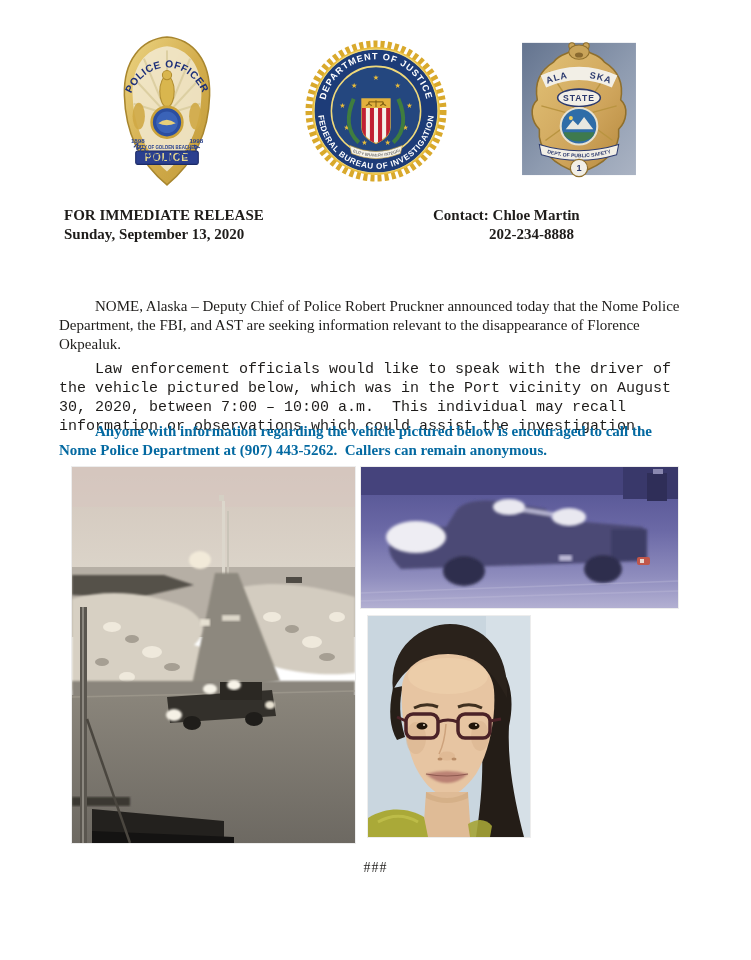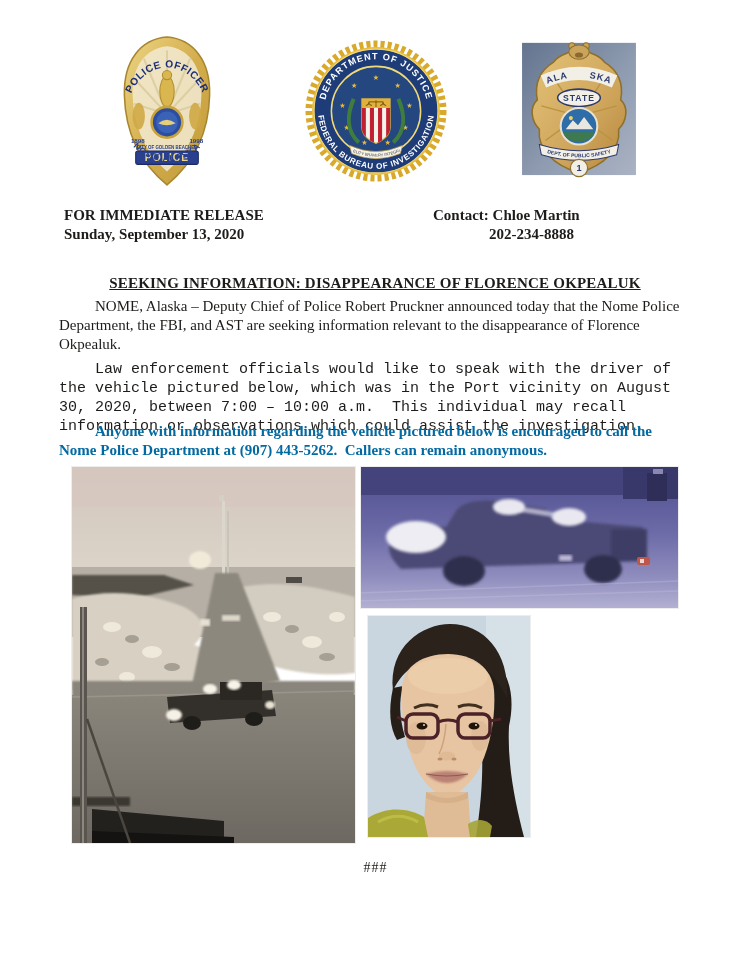--- a/index.html
+++ b/index.html
@@ -182,21 +182,20 @@
 
   <div class="abs hdr-left">
     <div>FOR IMMEDIATE RELEASE</div>
     <div>Sunday, September 13, 2020</div>
   </div>
   <div class="abs hdr-right">
     <div>Contact: Chloe Martin</div>
     <div class="ind">202-234-8888</div>
   </div>
 
-  <div class="abs headline">SEEKING INFORMATION: DISAPPEARANCE OF FLORENCE OKPEALUK</div>
 
   <div class="abs para p1">NOME, Alaska – Deputy Chief of Police Robert Pruckner announced today that the Nome Police Department, the FBI, and AST are seeking information relevant to the disappearance of Florence Okpealuk.</div>
   <div class="abs para p2">Law enforcement officials would like to speak with the driver of the vehicle pictured below, which was in the Port vicinity on August 30, 2020, between 7:00 – 10:00 a.m.  This individual may recall information or observations which could assist the investigation.</div>
   <div class="abs para alert">Anyone with information regarding the vehicle pictured below is encouraged to call the Nome Police Department at (907) 443-5262.  Callers can remain anonymous.</div>
 
   <div class="abs photo" style="left:72px;top:467px;width:283px;height:376px;">
     <svg width="283" height="376" viewBox="0 0 283 376">
       <defs>
         <linearGradient id="sky" x1="0" y1="0" x2="0" y2="1">
           <stop offset="0" stop-color="#d2c6bc"></stop>

